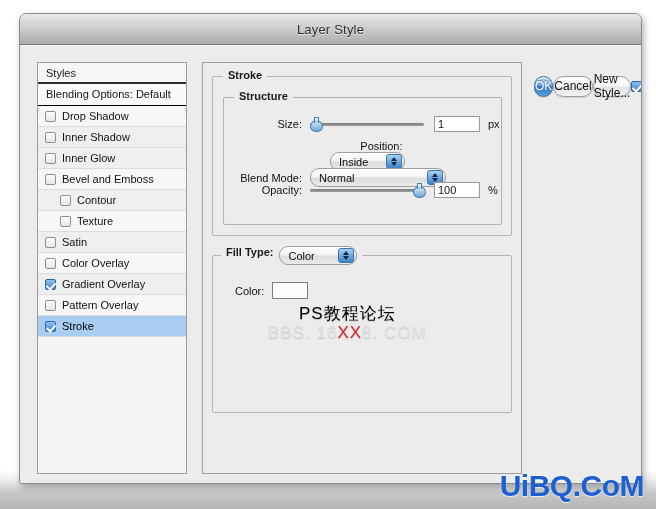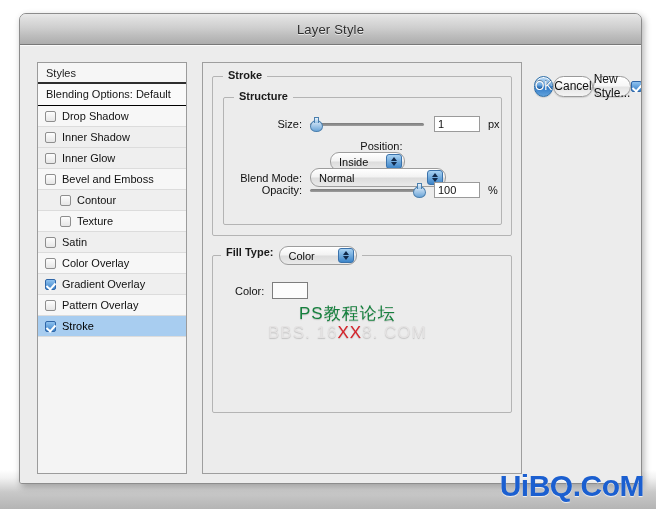--- a/index.html
+++ b/index.html
@@ -226,21 +226,21 @@
 
   
   .watermark {
     position: absolute;
     left: 55px; top: 46px;
     text-align: center;
     pointer-events: none;
     user-select: none;
   }
   .wm-line1 {
-    font-size: 17px; color: #15803d;
+    font-size: 17px; color: #000000;
     letter-spacing: 1px;
     text-shadow: 0 1px 1px rgba(190,190,190,0.9);
   }
   .wm-line2 {
     font-size: 17px; color: #e4e2e2;
     letter-spacing: 1px;
     margin-top: -2px;
     text-shadow: 0 1px 1px rgba(190,190,190,0.9);
   }
   .wm-hot { color: #d6232a; }

